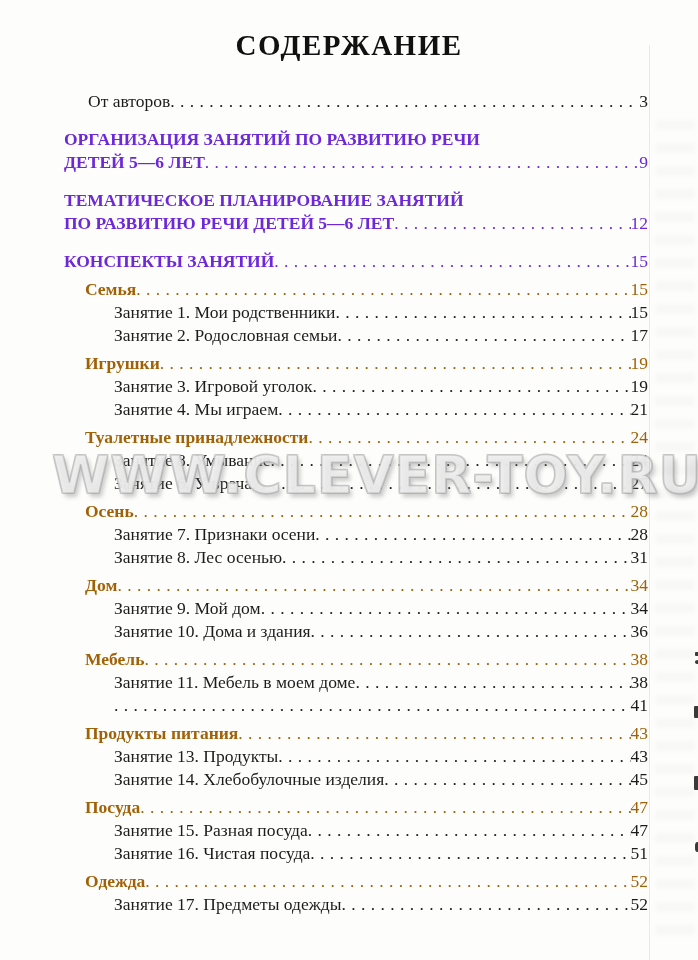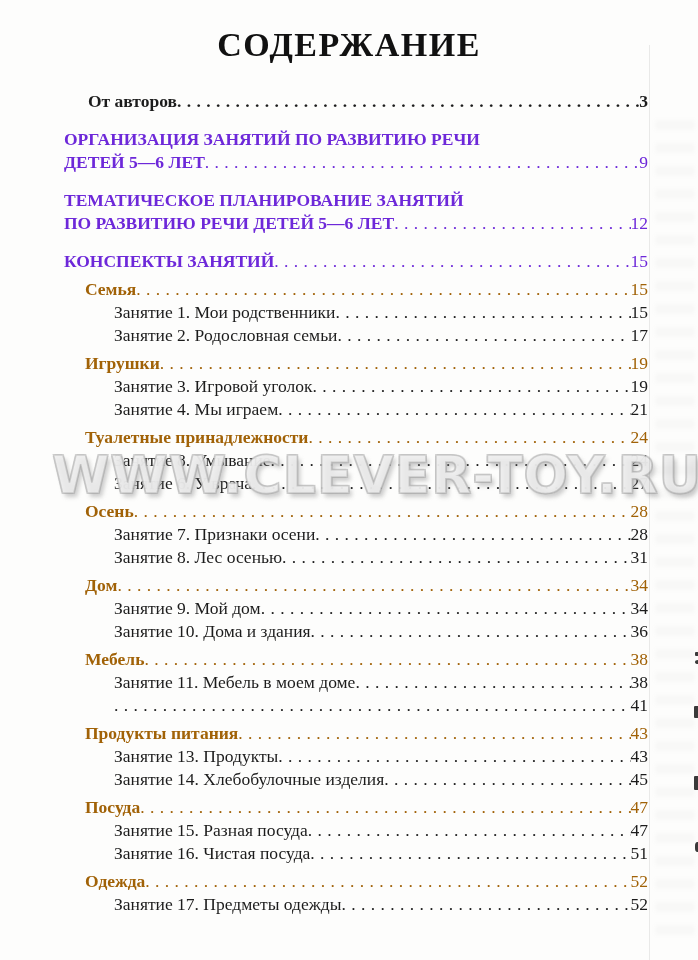--- a/index.html
+++ b/index.html
@@ -11,21 +11,21 @@
     width: 698px;
     height: 960px;
     background: #fdfdfc;
     overflow: hidden;
     font-family: "Liberation Serif", serif;
     color: #1c1c1c;
   }
   .page-title {
     padding-top: 30px;
     text-align: center;
-    font-size: 34px;
+    font-size: 29px;
     font-weight: bold;
     letter-spacing: 1.5px;
     color: #111;
     line-height: 30px;
   }
   .toc {
     margin: 30px 50px 0 64px;
     font-size: 17.5px;
     line-height: 23px;
   }
@@ -40,21 +40,21 @@
     overflow: hidden;
     white-space: nowrap;
     letter-spacing: 0.5px;
   }
   .toc-entry .leader::after {
     content: ". . . . . . . . . . . . . . . . . . . . . . . . . . . . . . . . . . . . . . . . . . . . . . . . . . . . . . . . . . . . . . . . . . . . . . . . . . . .";
   }
   .toc-entry .pnum { white-space: nowrap; }
   .toc-entry .line1 { white-space: nowrap; }
 
-  .toc-entry.intro { margin-left: 24px; margin-bottom: 0; font-weight: bold; }
+  .toc-entry.intro { margin-left: 24px; margin-bottom: 0; }
   .toc-entry.chapter {
     font-weight: bold;
     color: #6d28d9;
     margin-top: 15px;
   }
   .toc-entry.section {
     font-weight: bold;
     color: #a16207;
     margin-left: 21px;
     margin-top: 5px;

